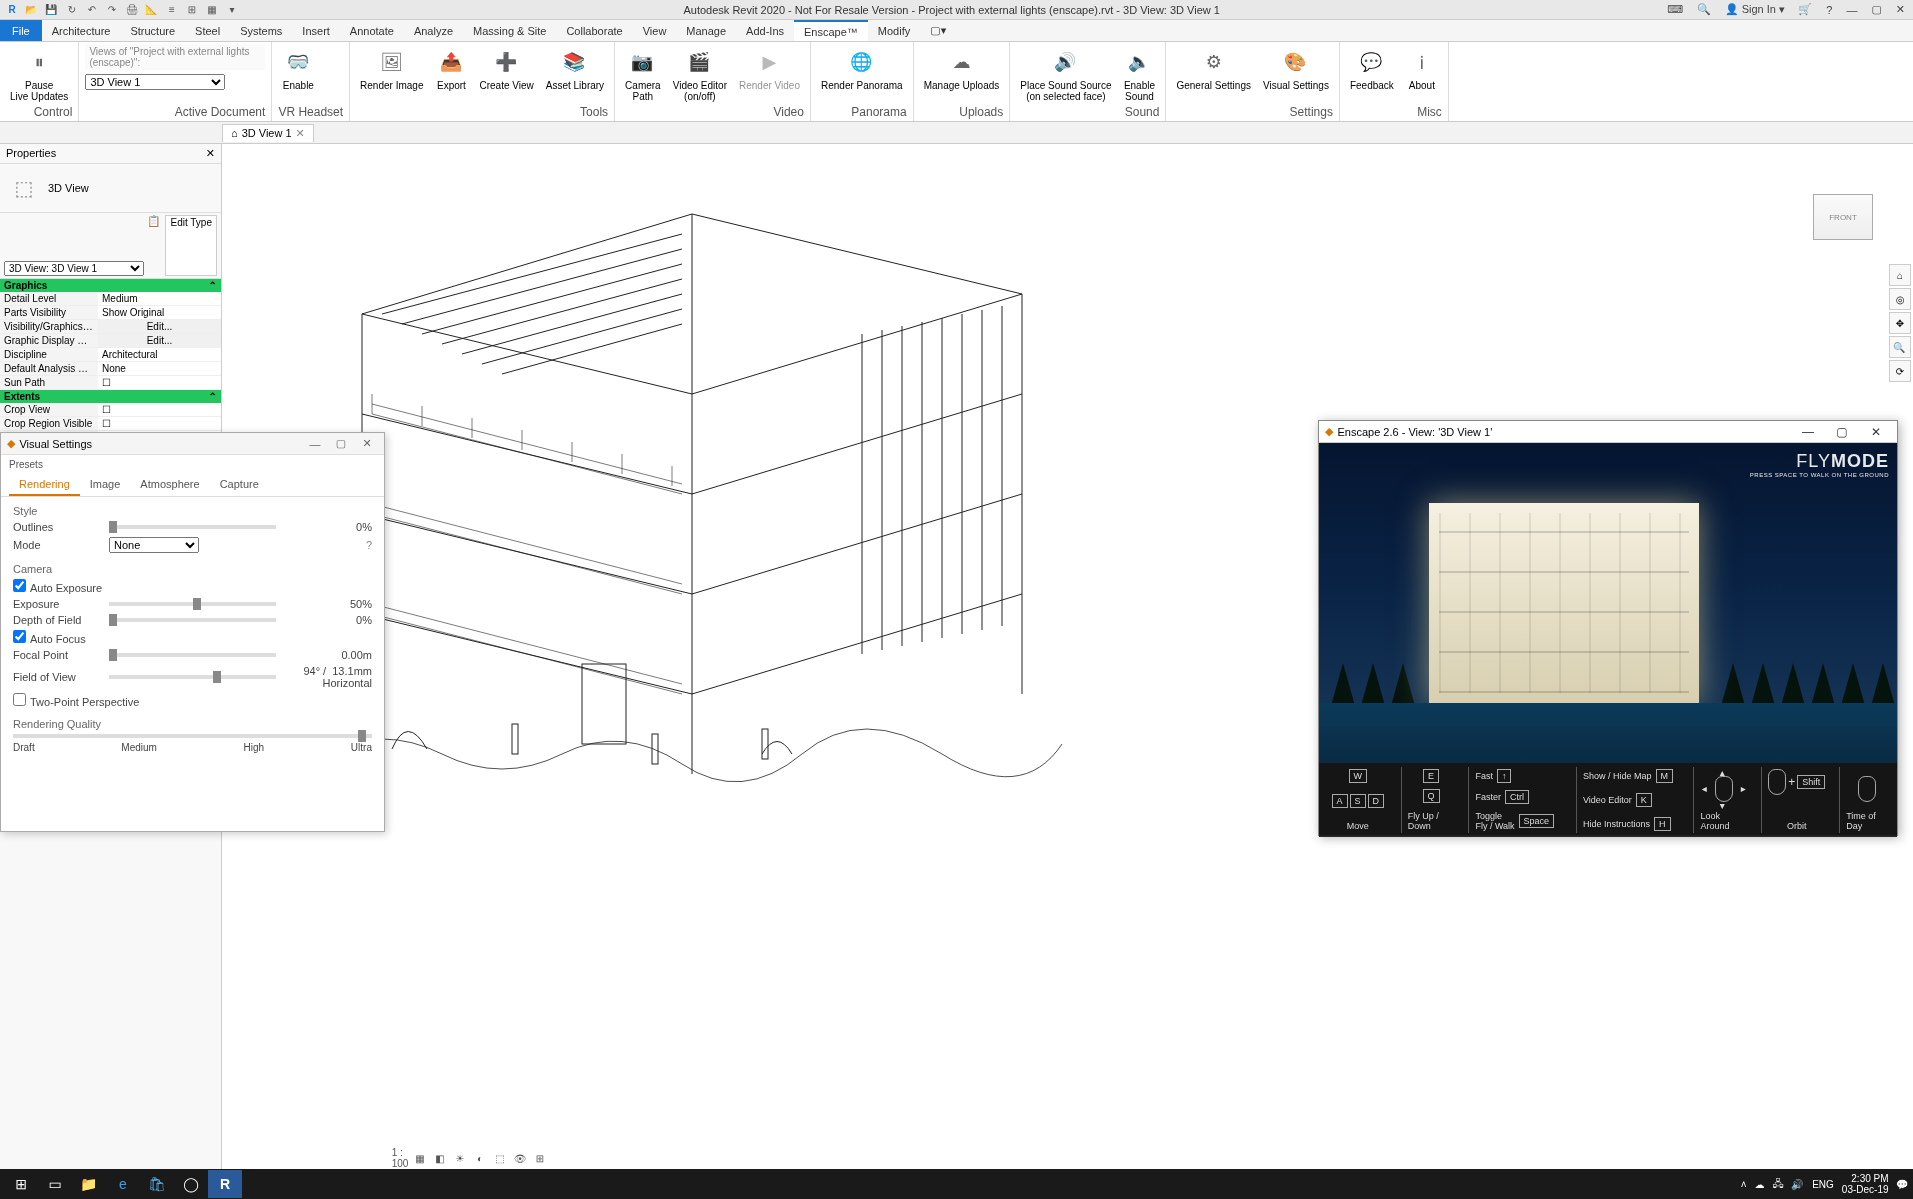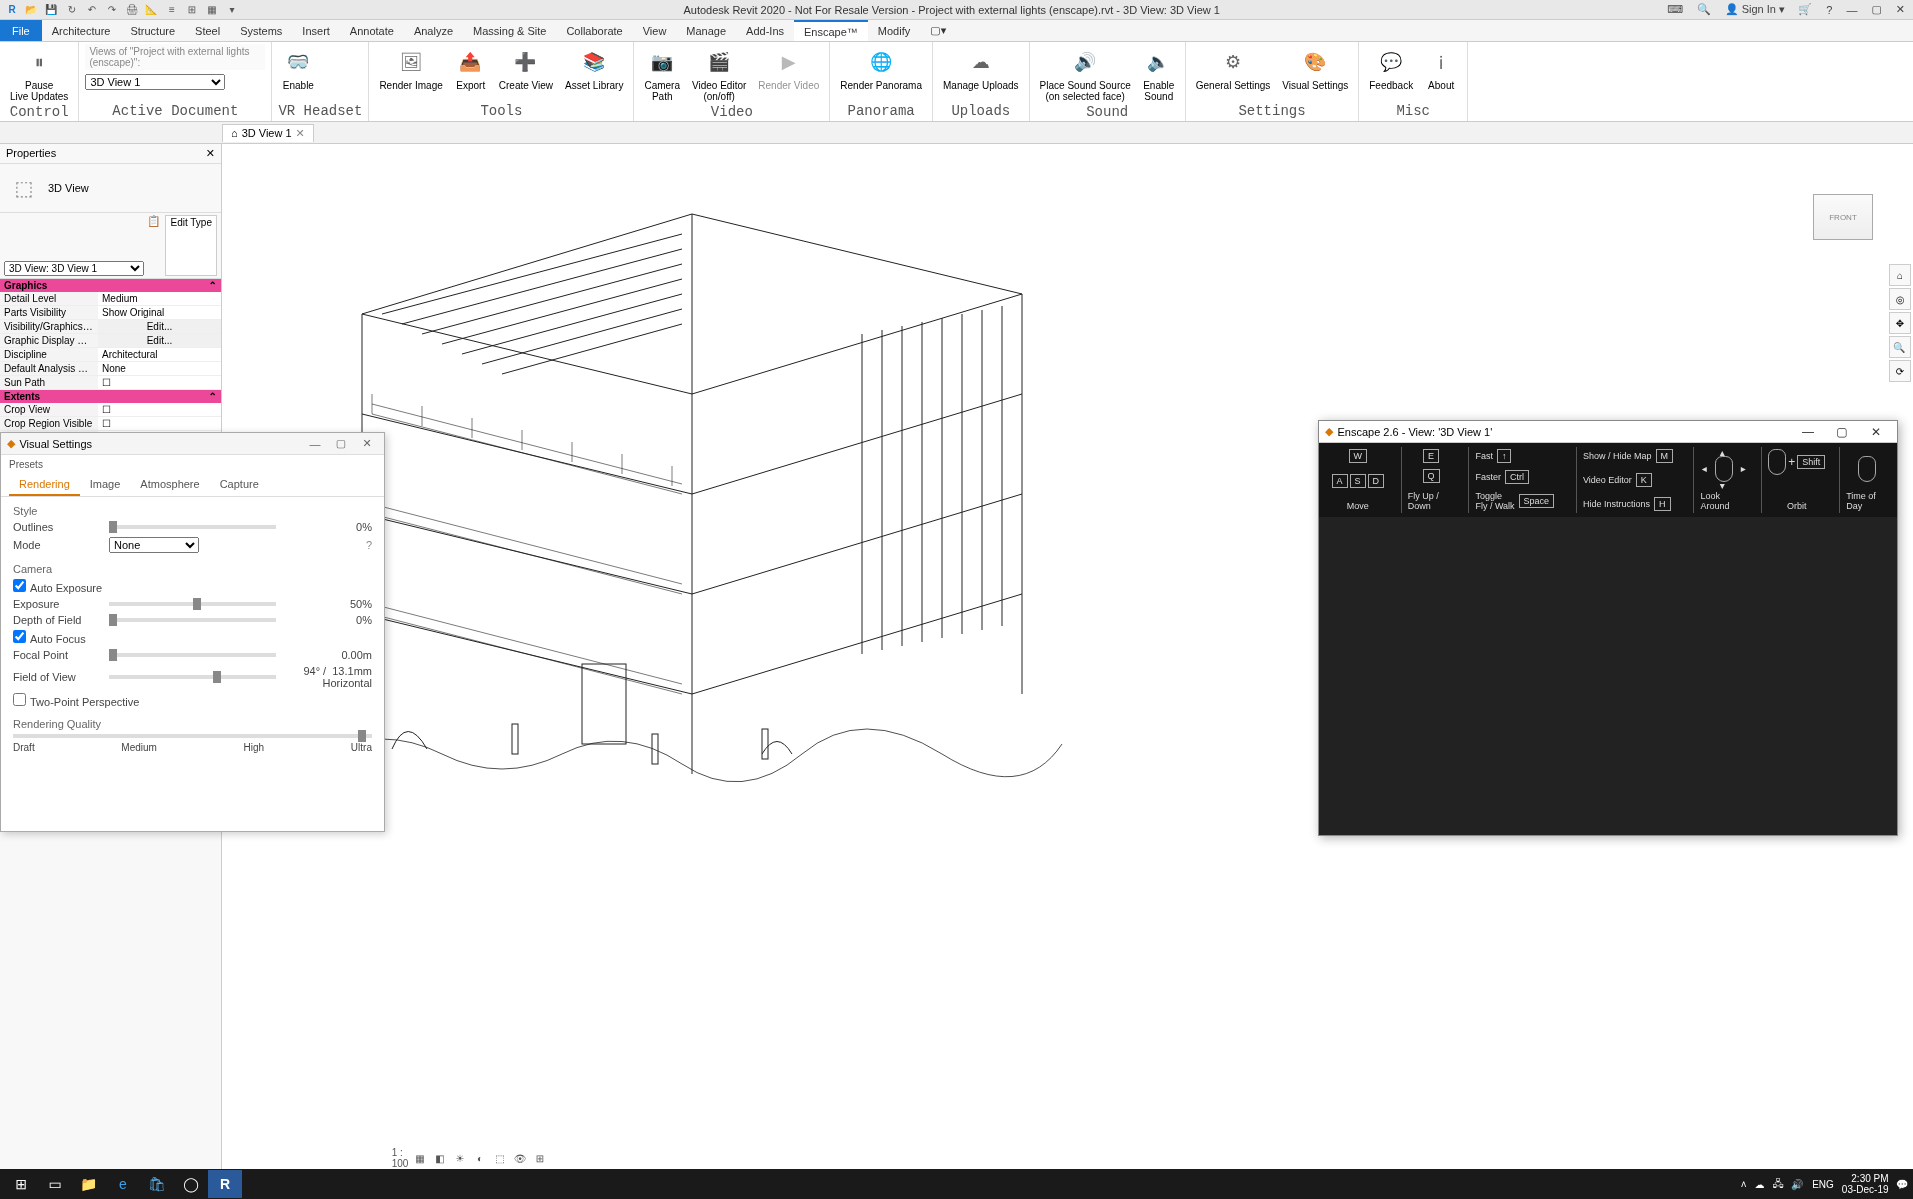--- a/index.html
+++ b/index.html
@@ -16,21 +16,21 @@
 
 .ribbontabs { height: 22px; display: flex; align-items: stretch; border-bottom: 1px solid #ccc; background: #f5f5f5; }
 .ribbontabs .file { background: #1976d2; color: #fff; padding: 0 12px; display: flex; align-items: center; font-size: 11px; }
 .ribbontabs .tab { padding: 0 10px; display: flex; align-items: center; font-size: 11px; color: #333; cursor: pointer; }
 .ribbontabs .tab.active { background: #fff; border-top: 2px solid #1976d2; }
 
 
 .ribbon { height: 80px; background: #fff; display: flex; border-bottom: 1px solid #ccc; }
 .rgroup { border-right: 1px solid #ddd; padding: 2px 6px; display: flex; flex-direction: column; justify-content: space-between; }
 .rgroup .tools { display: flex; gap: 4px; align-items: flex-start; height: 62px; }
-.rgroup .glabel { text-align: center; font-size: 14px; color: #555; font-family: Liberation Mono, monospace; }
+.rgroup .glabel { text-align: right; font-size: 12px; color: #555; }
 .rbtn { display: flex; flex-direction: column; align-items: center; gap: 2px; padding: 2px 4px; cursor: pointer; }
 .rbtn .ri { width: 32px; height: 32px; display: flex; align-items: center; justify-content: center; font-size: 18px; color: #666; }
 .rbtn .rl { font-size: 10px; text-align: center; line-height: 1.1; white-space: pre; }
 
 .rgroup.control .tools { flex-direction: column; align-items: center; }
 .rgroup.active-doc .tools { flex-direction: column; gap: 4px; }
 .active-doc .views-of { background: #fafafa; padding: 2px 4px; font-size: 10px; color: #888; width: 180px; }
 .active-doc select { width: 140px; font-size: 11px; }
 
 
@@ -43,21 +43,21 @@
 
 
 .props { width: 222px; background: #f8f8f8; border-right: 1px solid #ccc; display: flex; flex-direction: column; }
 .props-hdr { padding: 3px 6px; font-size: 11px; border-bottom: 1px solid #ddd; display: flex; justify-content: space-between; }
 .props-type { padding: 8px; display: flex; align-items: center; gap: 8px; border-bottom: 1px solid #ddd; }
 .props-type .cube { width: 32px; height: 32px; display: flex; align-items: center; justify-content: center; font-size: 20px; color: #888; }
 .props-sel { padding: 2px 4px; display: flex; gap: 4px; border-bottom: 1px solid #ddd; }
 .props-sel select { flex: 1; font-size: 10px; margin-top: 46px; }
 .props-sel .et { font-size: 10px; padding: 1px 4px; border: 1px solid #ccc; background: #fff; cursor: pointer; }
 .pgrid { flex: 1; overflow: auto; font-size: 10px; }
-.pcat { background: #ec4899; padding: 1px 4px; display: flex; justify-content: space-between; font-weight: bold; }
+.pcat { background: #22c55e; padding: 1px 4px; display: flex; justify-content: space-between; font-weight: bold; }
 .prow { display: flex; border-bottom: 1px solid #eee; }
 .prow .pk { width: 98px; padding: 1px 4px; background: #f4f4f4; overflow: hidden; white-space: nowrap; text-overflow: ellipsis; }
 .prow .pv { flex: 1; padding: 1px 4px; background: #fff; }
 .prow .pv.btn { text-align: center; background: #f0f0f0; cursor: pointer; }
 
 
 .canvas { flex: 1; background: #fff; position: relative; }
 .canvas .cube3d { position: absolute; top: 50px; right: 40px; width: 60px; height: 46px; border: 1px solid #aaa; display: flex; align-items: center; justify-content: center; font-size: 8px; color: #888; background: linear-gradient(#fafafa,#eee); }
 .canvas .nav-icons { position: absolute; right: 2px; top: 120px; width: 22px; display: flex; flex-direction: column; gap: 2px; }
 .canvas .nav-icons div { width: 22px; height: 22px; border: 1px solid #ccc; background: #f8f8f8; display: flex; align-items: center; justify-content: center; font-size: 10px; }
@@ -561,20 +561,39 @@
 </div>
 
 <div class="ens-win">
   <div class="ens-tbar">
     <span class="eico">◆</span>
     <span class="etitle">Enscape 2.6 - View: '3D View 1'</span>
     <span class="wbtn">—</span>
     <span class="wbtn">▢</span>
     <span class="wbtn">✕</span>
   </div>
+  <div class="ens-render">
+    <div class="trees">
+      <div class="tree" style="left:10px"></div>
+        <div class="tree" style="left:40px"></div>
+        <div class="tree" style="left:70px"></div>
+      <div class="tree" style="left:400px"></div>
+        <div class="tree" style="left:430px"></div>
+        <div class="tree" style="left:460px"></div>
+        <div class="tree" style="left:490px"></div>
+        <div class="tree" style="left:520px"></div>
+        <div class="tree" style="left:550px"></div>
+    </div>
+    <div class="building"></div>
+    <div class="pool"></div>
+    <div class="fly">
+      <div class="fm"><span>FLY</span><b>MODE</b></div>
+      <div class="fs">PRESS SPACE TO WALK ON THE GROUND</div>
+    </div>
+  </div>
   <div class="ens-ctrl">
     <div class="ens-cg" style="width:70px">
       <div class="keys">
           <div class="key">W</div>
         </div>
       <div class="keys">
           <div class="key">A</div>
           <div class="key">S</div>
           <div class="key">D</div>
         </div>

